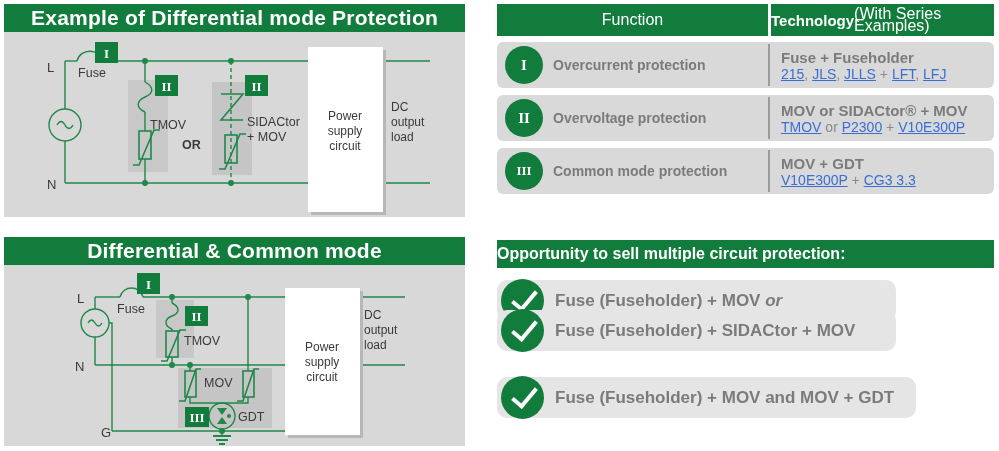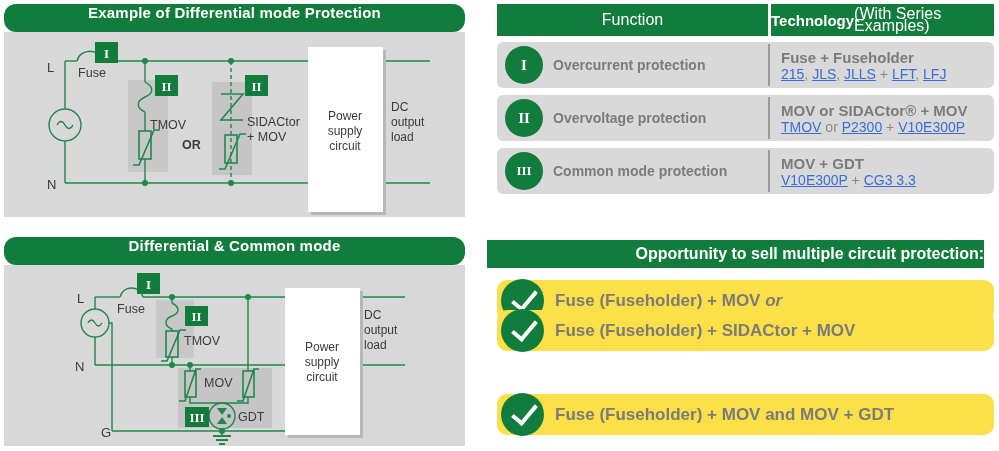--- a/index.html
+++ b/index.html
@@ -1,21 +1,21 @@
 <!DOCTYPE html>
 <html><head>
 <meta charset="utf-8">
 <style>
   html,body{margin:0;padding:0;background:#fff;}
   .canvas{position:relative;width:999px;height:451px;background:#fff;overflow:hidden;
           font-family:"Liberation Sans","DejaVu Sans",sans-serif;}
   
   .panel{position:absolute;left:4px;width:461px;}
-  .panel-hdr{height:28px;background:#127c3c;color:#fff;font-weight:bold;font-size:15px;
-             display:flex;justify-content:center;letter-spacing:.2px;border-radius:12px;}
+  .panel-hdr{height:28px;background:#127c3c;color:#fff;font-weight:bold;font-size:21px;
+             display:flex;align-items:center;justify-content:center;letter-spacing:.2px;}
   .panel-body{background:#d8d8d8;}
   svg text{font-family:"Liberation Sans","DejaVu Sans",sans-serif;fill:#3a3a3a;}
   svg .badge-txt{font-family:"Liberation Serif","DejaVu Serif",serif;fill:#fff;font-weight:bold;font-size:13px;}
   
   .tbl-hdr{position:absolute;left:497px;top:4px;width:497px;height:32px;background:#127c3c;display:flex;}
   .tbl-hdr .fcell{width:271px;display:flex;align-items:center;justify-content:center;
                   color:#fff;font-weight:normal;font-size:16px;border-right:3px solid #fff;}
   .tbl-hdr .tcell{flex:1;display:flex;flex-direction:row;align-items:center;justify-content:center;color:#fff;}
   .tbl-hdr .tcell .t1{font-weight:bold;font-size:15px;line-height:15px;}
   .tbl-hdr .tcell .t2{font-size:16px;line-height:12px;}
@@ -25,23 +25,23 @@
                     color:#fff;font-family:"Liberation Serif","DejaVu Serif",serif;font-weight:bold;font-size:15px;}
   .frow .fn{position:absolute;left:56px;top:0;height:46px;display:flex;align-items:center;
             font-weight:bold;font-size:14px;color:#7b7b7b;}
   .frow .vdiv{position:absolute;left:271px;top:2px;bottom:2px;width:2px;background:#9b9b9b;}
   .frow .tech{position:absolute;left:284px;top:0;height:46px;display:flex;flex-direction:column;justify-content:center;}
   .frow .tech .title{font-weight:bold;font-size:15px;line-height:18px;color:#7b7b7b;}
   .frow .links{font-size:14px;line-height:14px;}
   .frow .links span{white-space:pre;}
   .frow .lnk{color:#3a6ed5;text-decoration:underline;cursor:pointer;}
   .frow .sep{color:#8a8a8a;}
-  .opp-hdr{position:absolute;left:487px;top:240px;width:497px;height:28px;background:#127c3c;
-           color:#fff;font-weight:bold;font-size:16px;display:flex;align-items:center;justify-content:flex-end;}
-  .orow{position:absolute;left:497px;width:497px;height:41px;background:#fde047;border-radius:10px;}
+  .opp-hdr{position:absolute;left:497px;top:240px;width:497px;height:28px;background:#127c3c;
+           color:#fff;font-weight:bold;font-size:16px;display:flex;align-items:center;justify-content:flex-start;}
+  .orow{position:absolute;left:497px;width:399px;height:41px;background:#e5e5e5;border-radius:10px;}
   .orow .chk-circle{position:absolute;left:4px;top:-1px;width:43px;height:43px;border-radius:50%;background:#127c3c;}
   .orow .chk-mark{position:absolute;left:11px;top:12px;width:21px;height:10px;
                   border-left:4px solid #fff;border-bottom:4px solid #fff;transform:rotate(-50deg);}
   .orow .otext{position:absolute;left:58px;top:0;height:41px;display:flex;align-items:center;
                font-weight:bold;font-size:17px;color:#7b7b7b;}
   .orow .osuffix{font-style:italic;white-space:pre;}
 </style>
 </head>
 <body>
 
@@ -293,21 +293,21 @@
   </div>
   <div class="orow" style="top:310px;">
     <div class="chk-circle">
         <div class="chk-mark"></div>
       </div>
     <div class="otext">
       <span>Fuse (Fuseholder) + SIDACtor + MOV</span>
         <span class="osuffix"></span>
     </div>
   </div>
-  <div class="orow" style="top:394px;">
+  <div class="orow" style="top:377px;padding-left:20px;">
     <div class="chk-circle">
         <div class="chk-mark"></div>
       </div>
     <div class="otext">
       <span>Fuse (Fuseholder) + MOV and MOV + GDT</span>
         <span class="osuffix"></span>
     </div>
   </div>
 
 </div>

